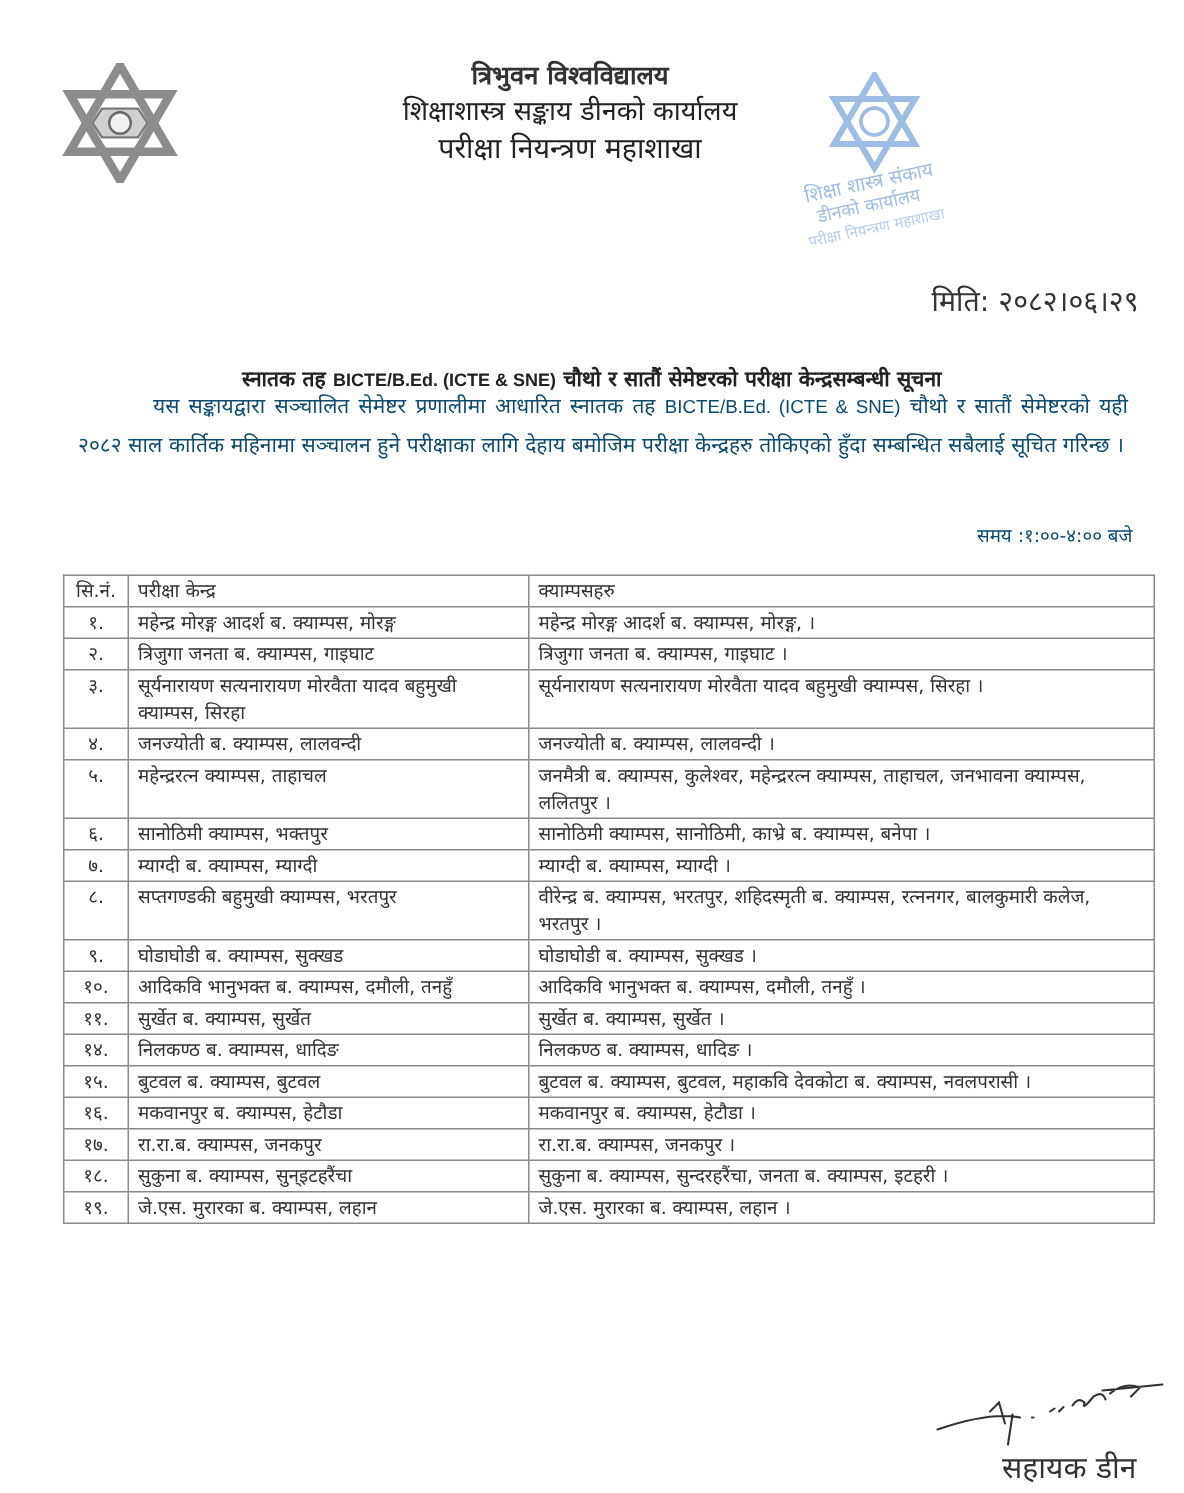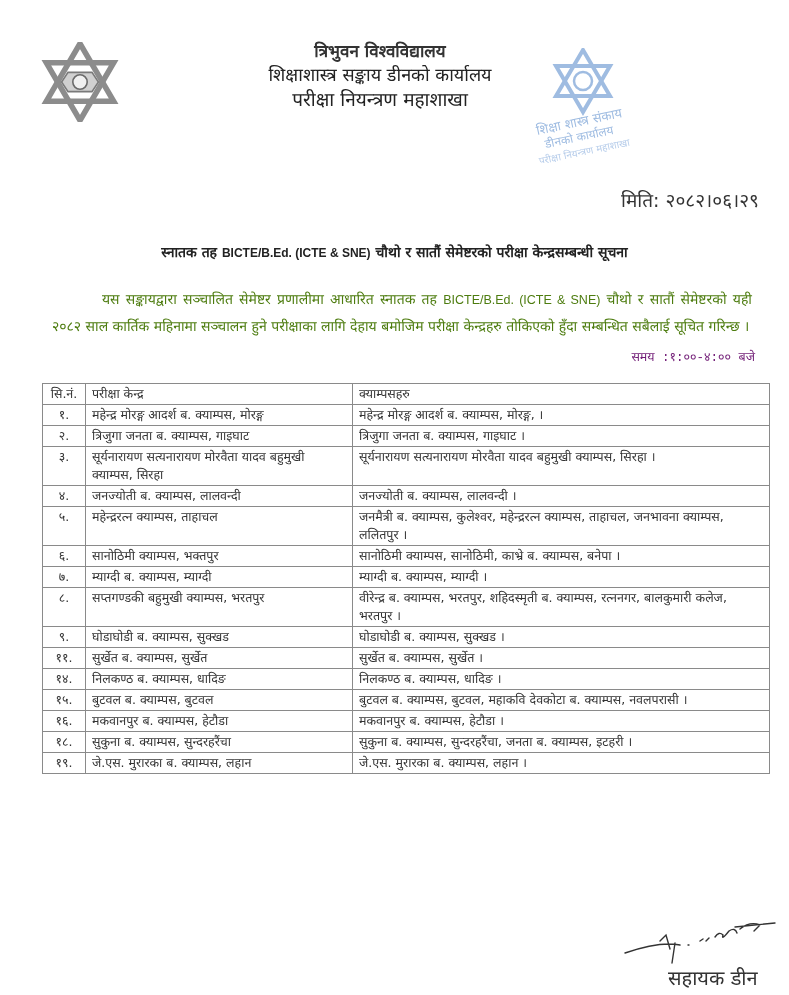--- a/index.html
+++ b/index.html
@@ -10,23 +10,23 @@
   .logo-left { position: absolute; left: 40px; top: 42px; width: 80px; height: 80px; }
   .logo-right { position: absolute; left: 525px; top: 48px; width: 110px; height: 115px; }
   .header { position: absolute; left: 250px; width: 260px; top: 40px; text-align: center; }
   .header .l1 { font-size: 17px; line-height: 22px; color: #333; font-weight: bold; }
   .header .l2 { font-size: 18px; line-height: 25px; color: #222; }
   .header .l3 { font-size: 19px; line-height: 25px; color: #222; }
   .header .l4 { font-size: 12px; line-height: 18px; color: #444; }
   .date { position: absolute; right: 30px; top: 187px; font-size: 19px; color: #333; padding-left: 20px; }
   .title { position: absolute; left: 0; width: 789px; top: 220px; text-align: center; font-size: 14px; font-weight: bold; color: #222; margin-top: 22px; }
   .title .latin { font-family: "Liberation Sans", sans-serif; font-size: 12px; }
-  .body-text { position: absolute; left: 52px; width: 700px; top: 258px; font-size: 14px; line-height: 26px; color: #4d7c0f; text-align: justify; margin-top: 28px; }
+  .body-text { position: absolute; left: 52px; width: 700px; top: 258px; font-size: 14px; line-height: 26px; color: #0c4a6e; text-align: justify; }
   .body-text .indent { display: inline-block; width: 50px; }
-  .time { position: absolute; right: 34px; top: 348px; font-size: 12.5px; color: #701a75; font-family: Liberation Mono, monospace; }
+  .time { position: absolute; right: 34px; top: 348px; font-size: 12.5px; color: #0c4a6e; }
   table.centers {
     position: absolute; left: 42px; top: 383px; width: 728px;
     border-collapse: collapse; font-size: 12.5px; color: #333; padding-left: 13px;
   }
   table.centers td, table.centers th {
     border: 1px solid #8a8a8a; padding: 1px 6px; vertical-align: top;
     font-weight: normal; text-align: left; line-height: 18px;
   }
   table.centers .c-sn { width: 30px; text-align: center; }
   table.centers .c-center { width: 254px; }
@@ -124,42 +124,52 @@
         <td class="c-sn">८.</td>
         <td class="c-center">सप्तगण्डकी बहुमुखी क्याम्पस, भरतपुर</td>
         <td>वीरेन्द्र ब. क्याम्पस, भरतपुर, शहिदस्मृती ब. क्याम्पस, रत्ननगर, बालकुमारी कलेज, भरतपुर ।</td>
       </tr>
       <tr>
         <td class="c-sn">९.</td>
         <td class="c-center">घोडाघोडी ब. क्याम्पस, सुक्खड</td>
         <td>घोडाघोडी ब. क्याम्पस, सुक्खड ।</td>
       </tr>
       <tr>
+        <td class="c-sn">१०.</td>
+        <td class="c-center">आदिकवि भानुभक्त ब. क्याम्पस, दमौली, तनहुँ</td>
+        <td>आदिकवि भानुभक्त ब. क्याम्पस, दमौली, तनहुँ ।</td>
+      </tr>
+      <tr>
         <td class="c-sn">११.</td>
         <td class="c-center">सुर्खेत ब. क्याम्पस, सुर्खेत</td>
         <td>सुर्खेत ब. क्याम्पस, सुर्खेत ।</td>
       </tr>
       <tr>
         <td class="c-sn">१४.</td>
         <td class="c-center">निलकण्ठ ब. क्याम्पस, धादिङ</td>
         <td>निलकण्ठ ब. क्याम्पस, धादिङ ।</td>
       </tr>
       <tr>
         <td class="c-sn">१५.</td>
         <td class="c-center">बुटवल ब. क्याम्पस, बुटवल</td>
         <td>बुटवल ब. क्याम्पस, बुटवल, महाकवि देवकोटा ब. क्याम्पस, नवलपरासी ।</td>
       </tr>
       <tr>
         <td class="c-sn">१६.</td>
         <td class="c-center">मकवानपुर ब. क्याम्पस, हेटौडा</td>
         <td>मकवानपुर ब. क्याम्पस, हेटौडा ।</td>
       </tr>
       <tr>
+        <td class="c-sn">१७.</td>
+        <td class="c-center">रा.रा.ब. क्याम्पस, जनकपुर</td>
+        <td>रा.रा.ब. क्याम्पस, जनकपुर ।</td>
+      </tr>
+      <tr>
         <td class="c-sn">१८.</td>
-        <td class="c-center">सुकुना ब. क्याम्पस, सुन्दरहरैंचा</td>
+        <td class="c-center">सुकुना ब. क्याम्पस, सुन्इटहरैंचा</td>
         <td>सुकुना ब. क्याम्पस, सुन्दरहरैंचा, जनता ब. क्याम्पस, इटहरी ।</td>
       </tr>
       <tr>
         <td class="c-sn">१९.</td>
         <td class="c-center">जे.एस. मुरारका ब. क्याम्पस, लहान</td>
         <td>जे.एस. मुरारका ब. क्याम्पस, लहान ।</td>
       </tr>
     </tbody>
 </table>
 

